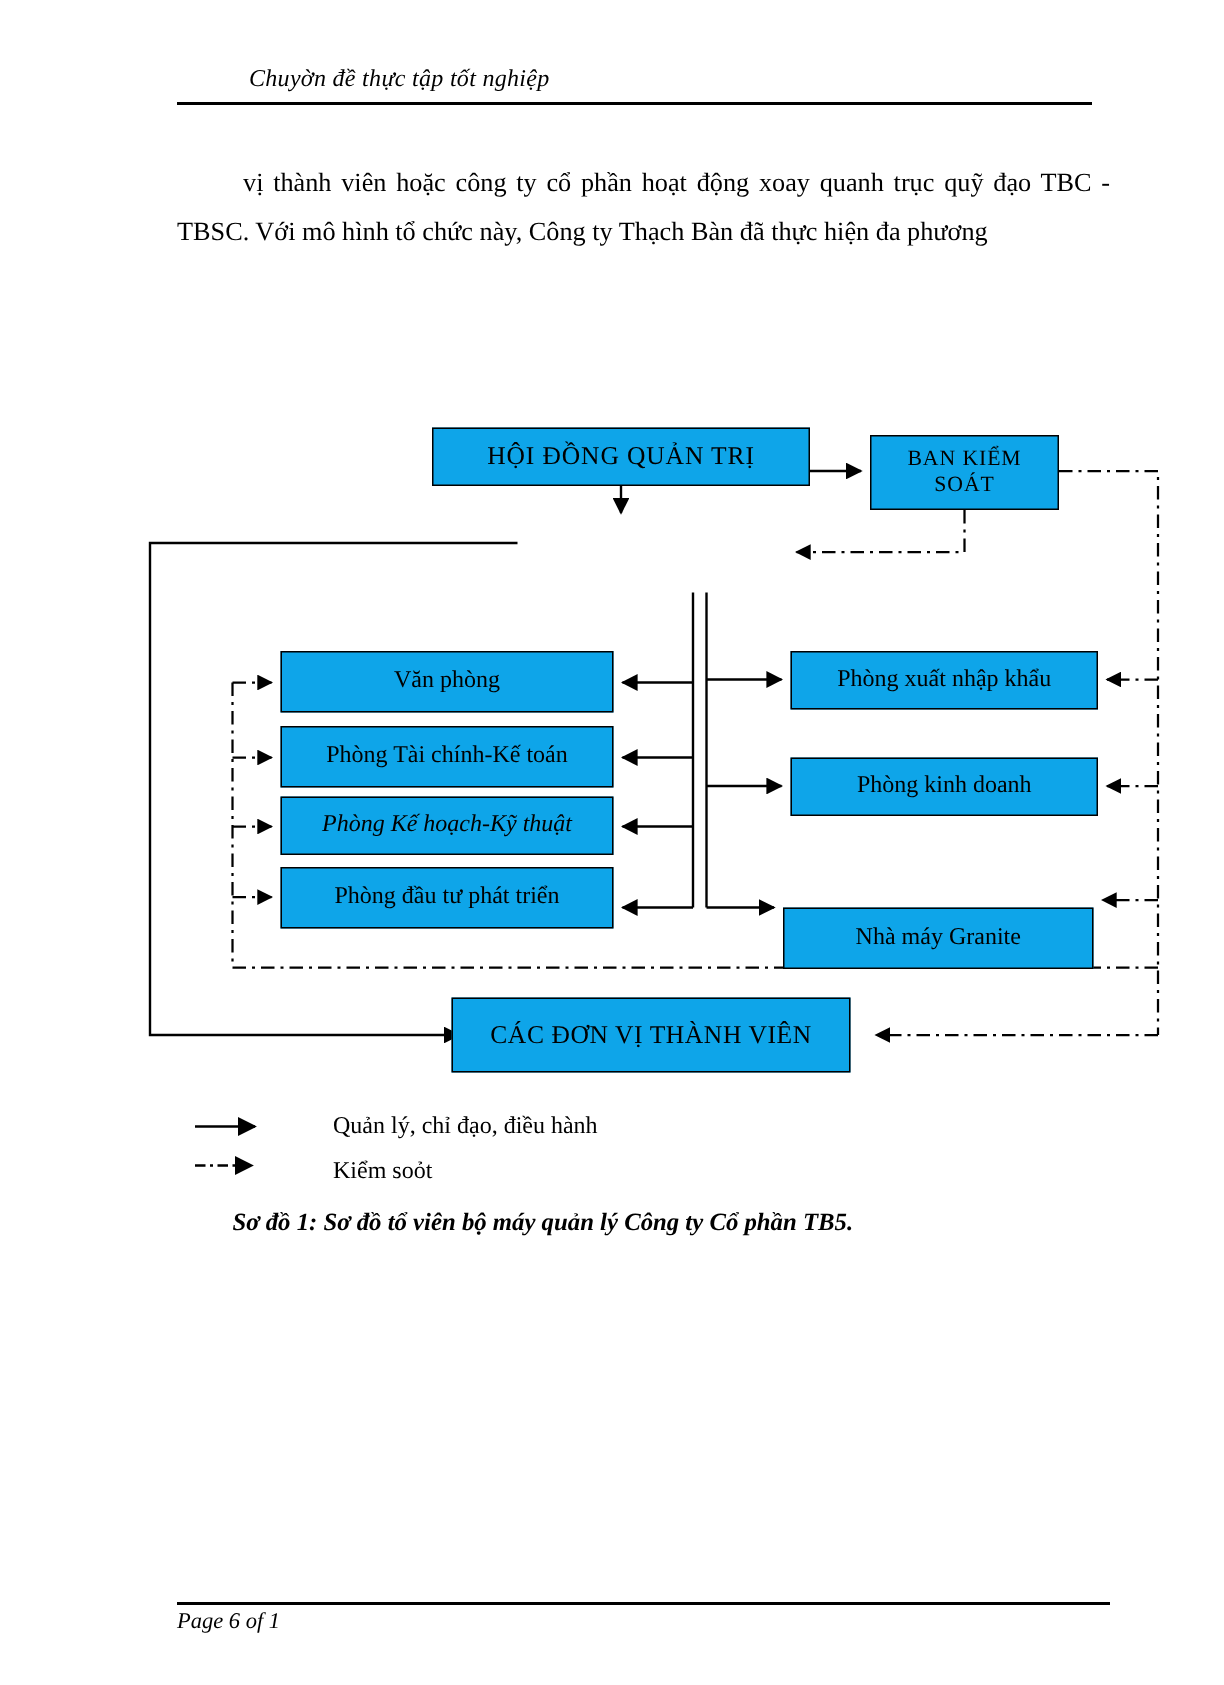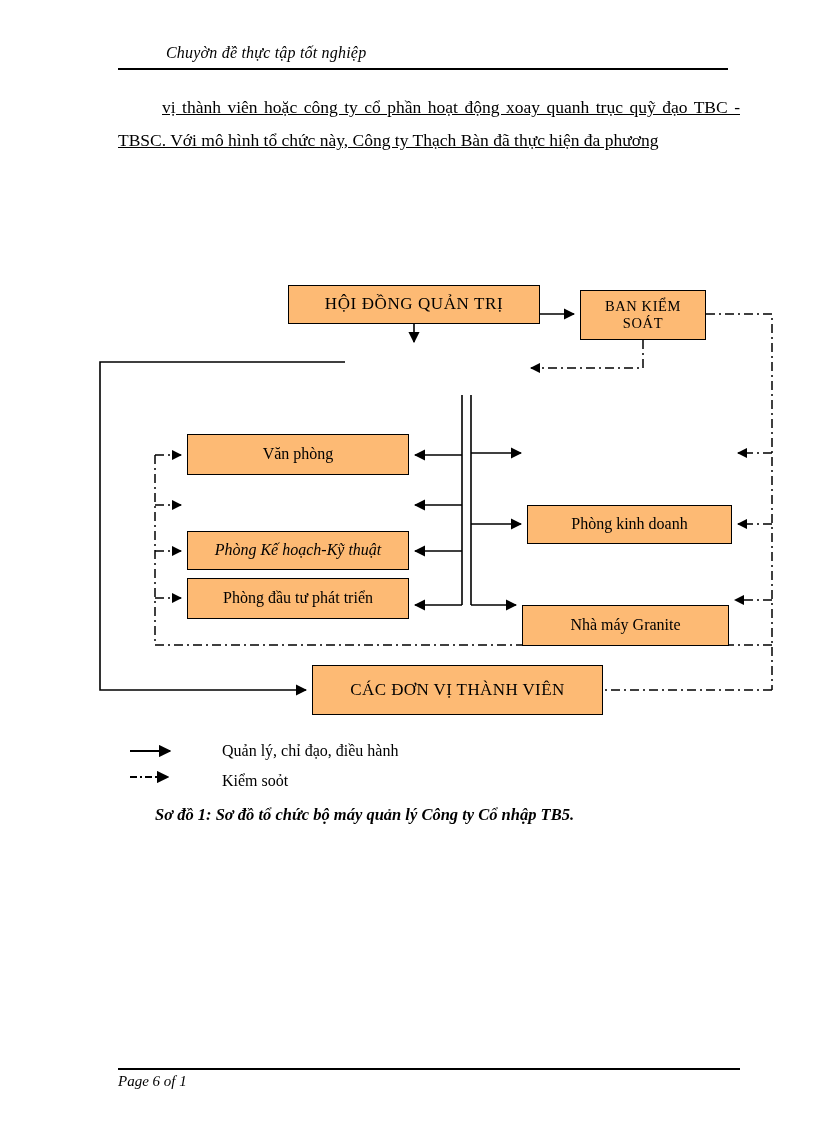--- a/index.html
+++ b/index.html
@@ -42,23 +42,22 @@
     top: 68px;
     width: 610px;
     height: 2px;
     background: #000;
   }
 
   
   .body-block {
     position: absolute;
     left: 118px;
-    top: 91px;
+    top: 105px;
     width: 622px;
-    text-decoration: underline;
   }
   .para {
     font-size: 17.5px;
     line-height: 33px;
     text-align: justify;
     text-indent: 44px;
     margin: 0 0 0 0;
   }
   .para.p2 { margin-top: 0px; }
 
@@ -73,42 +72,42 @@
   .diagram svg { display: block; }
 
   .box {
     position: absolute;
     border: 1.6px solid #000;
     box-sizing: border-box;
     display: flex;
     align-items: center;
     justify-content: center;
     text-align: center;
-    background: #fdba74;
+    background: #0ea5e9;
     line-height: 1.18;
   }
   .box-label {
     display: block;
     padding: 0 4px;
   }
 
   .b-hdqt   { left: 288px; top: 285px; width: 252px; height: 39px; font-size: 17px; letter-spacing: 0.6px; }
   .b-bks    { left: 580px; top: 290px; width: 126px; height: 50px; font-size: 14.5px; letter-spacing: 0.6px; }
   .b-bgd    { left: 345px; top: 347px; width: 180px; height: 48px; font-size: 15px; letter-spacing: 0.6px; }
 
   .b-l1 { left: 187px; top: 434px; width: 222px; height: 41px; font-size: 16px; }
   .b-l2 { left: 187px; top: 484px; width: 222px; height: 41px; font-size: 16px; }
   .b-l3 { left: 187px; top: 531px; width: 222px; height: 39px; font-size: 16px; font-style: italic; }
   .b-l4 { left: 187px; top: 578px; width: 222px; height: 41px; font-size: 16px; }
 
   .b-r1 { left: 527px; top: 434px; width: 205px; height: 39px; font-size: 16px; }
   .b-r2 { left: 527px; top: 505px; width: 205px; height: 39px; font-size: 16px; }
   .b-r3 { left: 522px; top: 577px; width: 207px; height: 41px; font-size: 16px; margin-top: 28px; }
 
-  .b-bottom { left: 312px; top: 665px; width: 291px; height: 50px; font-size: 17px; letter-spacing: 0.4px; }
+  .b-bottom { left: 301px; top: 665px; width: 266px; height: 50px; font-size: 17px; letter-spacing: 0.4px; }
 
   
   .legend {
     position: absolute;
     left: 0; top: 0;
   }
   .legend-label {
     position: absolute;
     font-size: 16px;
     white-space: nowrap;
@@ -223,42 +222,48 @@
     </div>
 
     <div class="box b-bks">
       <span class="box-label">BAN KIỂM SOÁT</span>
     </div>
 
 
     <div class="box b-l1">
       <span class="box-label">Văn phòng</span>
     </div>
+    <div class="box b-l2">
+      <span class="box-label">Phòng Tài chính-Kế toán</span>
+    </div>
     <div class="box b-l3">
       <span class="box-label">Phòng Kế hoạch-Kỹ thuật</span>
     </div>
     <div class="box b-l4">
       <span class="box-label">Phòng đầu tư phát triển</span>
     </div>
 
+    <div class="box b-r1">
+      <span class="box-label">Phòng xuất nhập khẩu</span>
+    </div>
     <div class="box b-r2">
       <span class="box-label">Phòng kinh doanh</span>
     </div>
     <div class="box b-r3">
       <span class="box-label">Nhà máy Granite</span>
     </div>
 
     <div class="box b-bottom">
       <span class="box-label">CÁC ĐƠN VỊ THÀNH VIÊN</span>
     </div>
 
     <div class="legend">
       <div class="legend-label lg-1">Quản lý, chỉ đạo, điều hành</div>
       <div class="legend-label lg-2">Kiểm soỏt</div>
     </div>
 
-    <div class="caption">Sơ đồ 1: Sơ đồ tổ chức bộ máy quản lý Công ty Cổ nhập TB5.</div>
+    <div class="caption">Sơ đồ 1: Sơ đồ tổ viên bộ máy quản lý Công ty Cổ phần TB5.</div>
   </div>
 
   <div class="footer-rule"></div>
   <div class="footer-text">Page 6 of 1</div>
 
 </div>
 
 </body></html>

